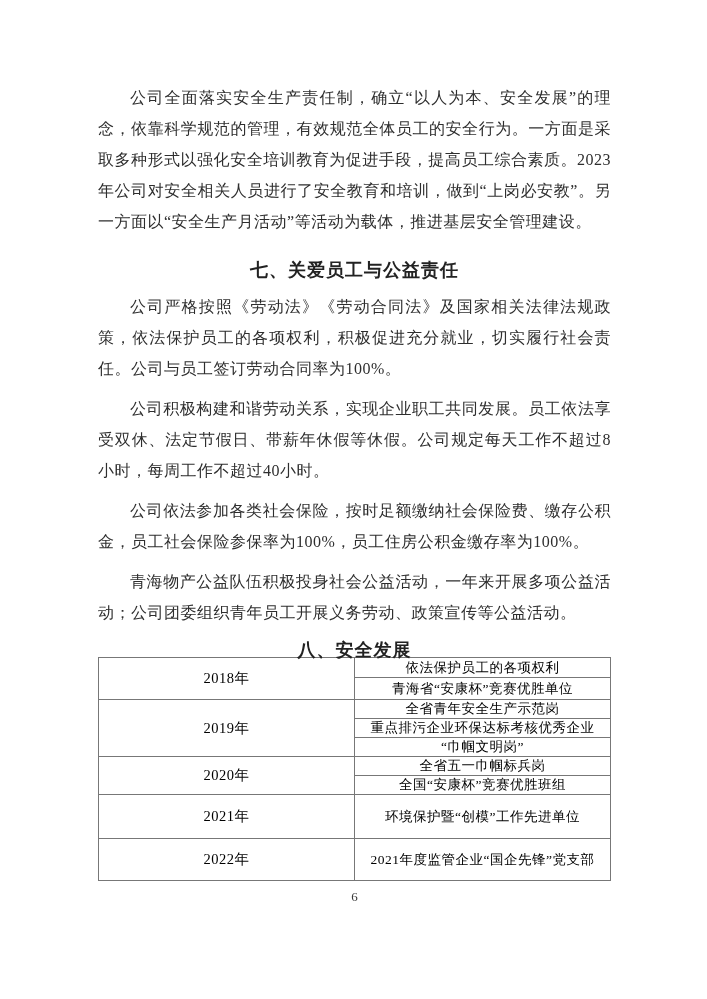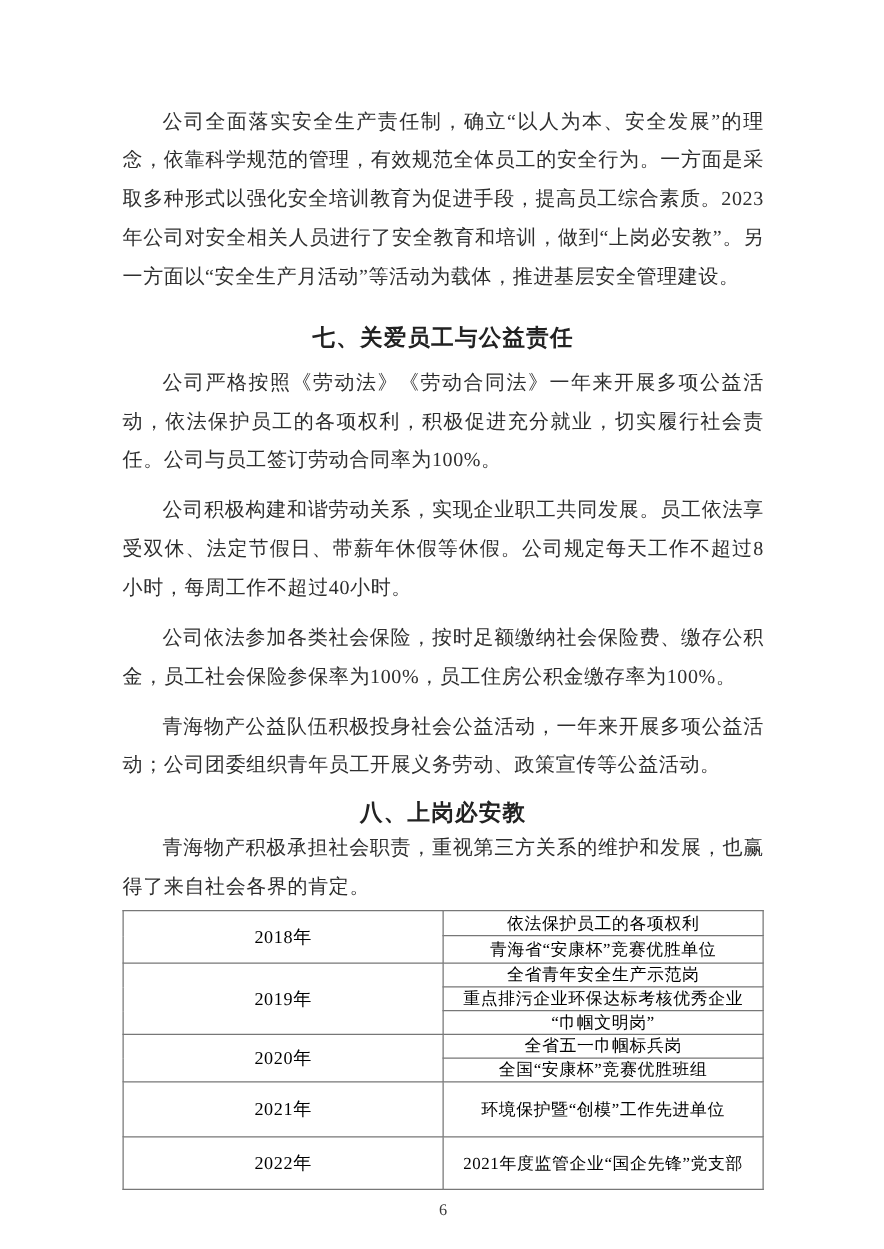--- a/index.html
+++ b/index.html
@@ -70,31 +70,30 @@
 </head>
 <body>
 
 <div class="page">
   <div class="content">
 
     <p class="body">公司全面落实安全生产责任制，确立“以人为本、安全发展”的理念，依靠科学规范的管理，有效规范全体员工的安全行为。一方面是采取多种形式以强化安全培训教育为促进手段，提高员工综合素质。2023年公司对安全相关人员进行了安全教育和培训，做到“上岗必安教”。另一方面以“安全生产月活动”等活动为载体，推进基层安全管理建设。</p>
 
     <h2 class="section section-7">七、关爱员工与公益责任</h2>
 
-    <p class="body">公司严格按照《劳动法》《劳动合同法》一年来开展多项公益活动，依法保护员工的各项权利，积极促进充分就业，切实履行社会责任。公司与员工签订劳动合同率为100%。</p>
+    <p class="body">公司严格按照《劳动法》《劳动合同法》及国家相关法律法规政策，依法保护员工的各项权利，积极促进充分就业，切实履行社会责任。公司与员工签订劳动合同率为100%。</p>
 
     <p class="body">公司积极构建和谐劳动关系，实现企业职工共同发展。员工依法享受双休、法定节假日、带薪年休假等休假。公司规定每天工作不超过8小时，每周工作不超过40小时。</p>
 
     <p class="body">公司依法参加各类社会保险，按时足额缴纳社会保险费、缴存公积金，员工社会保险参保率为100%，员工住房公积金缴存率为100%。</p>
 
     <p class="body">青海物产公益队伍积极投身社会公益活动，一年来开展多项公益活动；公司团委组织青年员工开展义务劳动、政策宣传等公益活动。</p>
 
-    <h2 class="section section-8">八、上岗必安教</h2>
+    <h2 class="section section-8">八、安全发展</h2>
 
-    <p class="body">青海物产积极承担社会职责，重视第三方关系的维护和发展，也赢得了来自社会各界的肯定。</p>
 
     <table class="awards">
       <colgroup>
         <col style="width:50%">
         <col style="width:50%">
       </colgroup>
       <tbody>
         <tr class="h20">
           <td class="year-cell" rowspan="2">2018年</td>
           <td>依法保护员工的各项权利</td>

